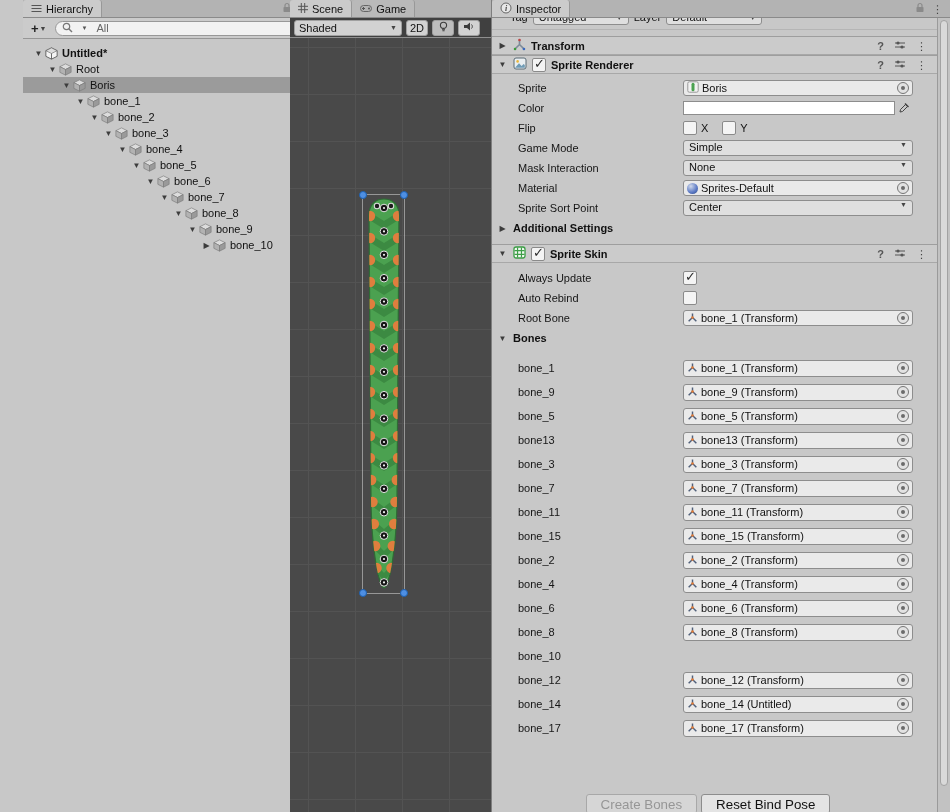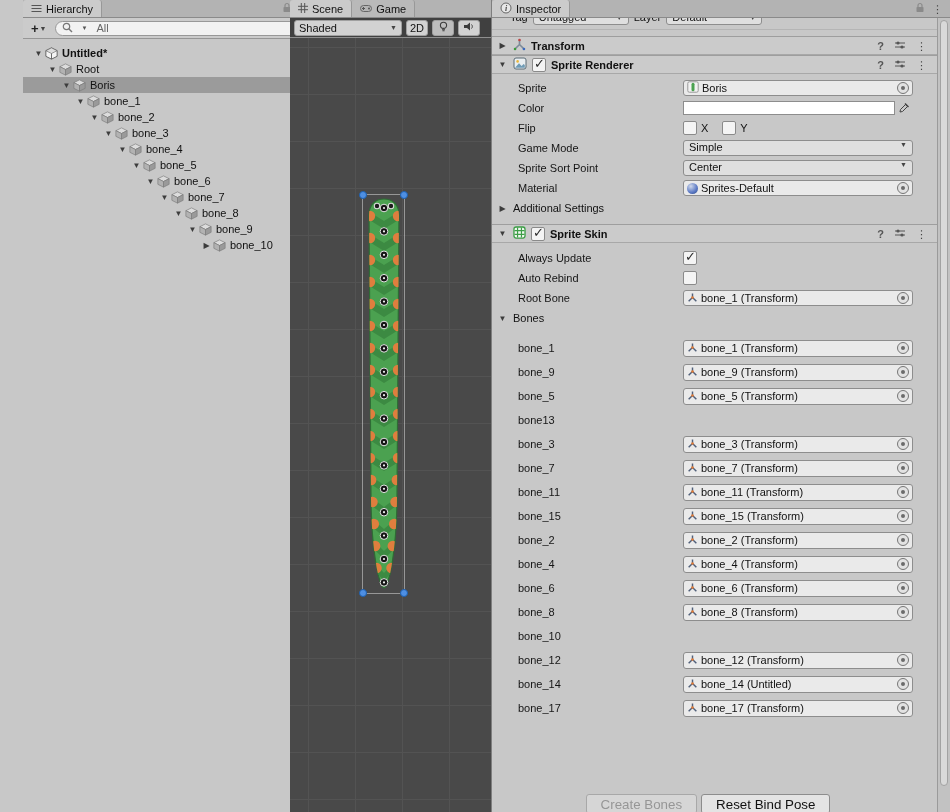--- a/index.html
+++ b/index.html
@@ -79,21 +79,21 @@
            border-bottom:1px solid #a8a8a8; display:flex; align-items:center;
            padding:0 5px; gap:5px; }
   .chead .arrow { width:11px; font-size:8px; color:#3c3c3c; text-align:center; }
   .chead .ctitle { font-weight:bold; }
   .chead .hicons { margin-left:auto; display:flex; align-items:center; gap:10px; padding-right:5px; }
   .help { color:#555; font-weight:bold; font-size:11px; }
 
   .prow { display:flex; align-items:center; height:20px; padding-left:26px; }
   .plabel { width:165px; flex:none; color:#161616; }
   .pcontrol { flex:1; margin-right:24px; display:flex; align-items:center; }
-  .bold { font-weight:normal; }
+  .bold { font-weight:bold; }
   .foldrow { display:flex; align-items:center; height:20px; padding-left:5px; gap:5px; }
   .foldrow .arrow { width:11px; font-size:8px; color:#3c3c3c; text-align:center; }
 
   .dropdown { flex:1; height:16px; background:#dfdfdf; border:1px solid #8d8d8d;
               border-radius:3px; display:flex; align-items:flex-start; padding:0 5px; }
   .dropdown .caret { margin-left:auto; font-size:7px; color:#444; }
 
   .objfield { flex:1; height:16px; background:#eaeaea; border:1px solid #8d8d8d;
               border-radius:3px; display:flex; align-items:center; padding:0 3px; gap:3px; }
   .objfield.tall { height:17px; }
@@ -590,38 +590,47 @@
       <div class="prow">
         <span class="plabel">Game Mode</span>
         <span class="pcontrol">
           <span class="dropdown">
             <span>Simple</span>
             <span class="caret">▼</span>
           </span>
         </span>
       </div>
 
-
       <div class="prow">
-        <span class="plabel">Sprite Sort Point</span>
+        <span class="plabel">Mask Interaction</span>
         <span class="pcontrol">
           <span class="dropdown">
-            <span>Center</span>
+            <span>None</span>
             <span class="caret">▼</span>
           </span>
         </span>
       </div>
 
       <div class="prow">
         <span class="plabel">Material</span>
         <span class="pcontrol">
           <span class="objfield">
             <span class="sphere"></span>
             <span class="fldtext">Sprites-Default</span>
             <span class="picker"></span>
+          </span>
+        </span>
+      </div>
+
+      <div class="prow">
+        <span class="plabel">Sprite Sort Point</span>
+        <span class="pcontrol">
+          <span class="dropdown">
+            <span>Center</span>
+            <span class="caret">▼</span>
           </span>
         </span>
       </div>
 
       <div class="foldrow">
         <span class="arrow">▶</span>
         <span class="bold">Additional Settings</span>
       </div>
 
       <div class="gap6"></div>
@@ -717,20 +726,30 @@
                     <path d="M6 1.6 V6 L1.8 10.2 M6 6 L10.2 10.2" stroke="#51607a" stroke-width="1.6" fill="none"></path>
                     <circle cx="6" cy="6" r="1.4" fill="#e07b39"></circle>
                   </svg></span>
                 <span class="fldtext">bone_5 (Transform)</span>
                 <span class="picker"></span>
               </span>
             </span>
           </div>
           <div class="bone-row">
             <span class="plabel">bone13</span>
+            <span class="pcontrol">
+              <span class="objfield tall">
+                <span><svg width="11" height="11" viewBox="0 0 12 12">
+                    <path d="M6 1.6 V6 L1.8 10.2 M6 6 L10.2 10.2" stroke="#51607a" stroke-width="1.6" fill="none"></path>
+                    <circle cx="6" cy="6" r="1.4" fill="#e07b39"></circle>
+                  </svg></span>
+                <span class="fldtext">bone13 (Transform)</span>
+                <span class="picker"></span>
+              </span>
+            </span>
           </div>
           <div class="bone-row">
             <span class="plabel">bone_3</span>
             <span class="pcontrol">
               <span class="objfield tall">
                 <span><svg width="11" height="11" viewBox="0 0 12 12">
                     <path d="M6 1.6 V6 L1.8 10.2 M6 6 L10.2 10.2" stroke="#51607a" stroke-width="1.6" fill="none"></path>
                     <circle cx="6" cy="6" r="1.4" fill="#e07b39"></circle>
                   </svg></span>
                 <span class="fldtext">bone_3 (Transform)</span>

